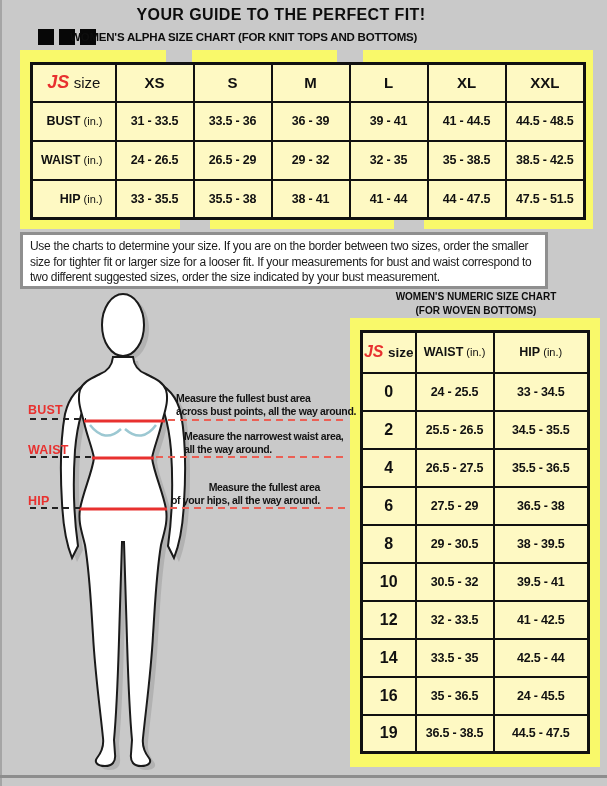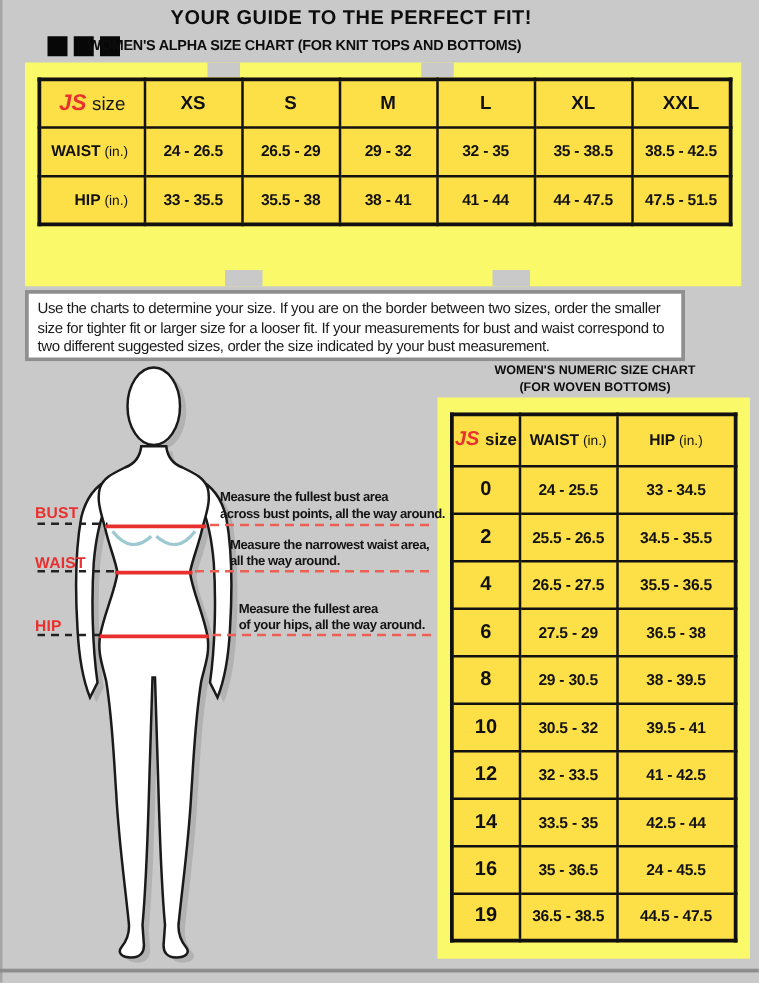--- a/index.html
+++ b/index.html
@@ -19,21 +19,21 @@
     position:absolute; left:70px; top:31px; width:400px; 
     font-size:11.5px; font-weight:bold; letter-spacing:-0.2px; color:#0d0d0d;
   }
   .alpha-yellow { position:absolute; left:20px; top:50px; width:573px; height:179px; background:#f9f96a; }
   .notch { position:absolute; background:#c9c9c9; }
   .notch-t1 { left:146px; top:0; width:26px; height:12px; }
   .notch-t2 { left:317px; top:0; width:26px; height:12px; }
   .notch-b1 { left:160px; bottom:0; width:30px; height:13px; }
   .notch-b2 { left:374px; bottom:0; width:30px; height:13px; }
 
-  table { border-collapse:collapse; table-layout:fixed; background:#fde047; }
+  table { border-collapse:collapse; table-layout:fixed; background:#fef9c3; }
   th,td { border:2px solid #111; padding:0; vertical-align:middle; }
   .alpha-table { position:absolute; left:30px; top:62px; width:553px; border:3px solid #111; }
   .alpha-table thead tr { height:38px; }
   .alpha-table tbody tr { height:39px; }
   .brand-cell { text-align:center; }
   .brand-js { color:#e8312f; font-weight:bold; font-style:italic; font-size:18px; }
   .brand-word { font-size:15px; font-weight:normal; color:#141414; }
   .col-h { font-size:15px; font-weight:bold; text-align:center; letter-spacing:0; }
   .row-h { text-align:right; padding-right:12px; font-size:12.5px; font-weight:bold; }
   .unit { font-weight:normal; font-size:11px; }
@@ -69,21 +69,21 @@
   .hip-dash-l { left:30px; top:507px; width:50px; }
   .dash-red { position:absolute; height:2px;
     background:repeating-linear-gradient(90deg,#ec5f54 0 7px,transparent 7px 12px); }
   .bust-dash-r { left:168px; top:419px; width:177px; }
   .waist-dash-r { left:156px; top:456px; width:189px; }
   .hip-dash-r { left:170px; top:507px; width:175px; }
   .m-note { position:absolute; font-weight:bold; font-size:10.5px; letter-spacing:-0.35px;
     color:#141414; line-height:13px; white-space:nowrap; }
   .bust-note { left:176px; top:392px; }
   .waist-note { left:184px; top:430px; }
-  .hip-note { left:191px; top:481px; }
+  .hip-note { left:171px; top:481px;text-align:right; }
 
   .left-edge { position:absolute; left:0; top:0; width:2px; height:786px; background:#a5a5a5; }
   .bottom-edge { position:absolute; left:0; top:775px; width:607px; height:3px; background:#8d8d8d; }
 </style>
 </head>
 <body>
 
 <div class="left-edge"></div>
 
 <div class="page-title">YOUR GUIDE TO THE PERFECT FIT!</div>
@@ -119,20 +119,29 @@
     <th class="col-h">XS</th>
         <th class="col-h">S</th>
         <th class="col-h">M</th>
         <th class="col-h">L</th>
         <th class="col-h">XL</th>
         <th class="col-h">XXL</th>
       </tr>
   </thead>
   <tbody>
       <tr>
+        <th class="row-h"><span>BUST</span><span class="unit"> (in.)</span></th>
+        <td class="val">31 - 33.5</td>
+        <td class="val">33.5 - 36</td>
+        <td class="val">36 - 39</td>
+        <td class="val">39 - 41</td>
+        <td class="val">41 - 44.5</td>
+        <td class="val">44.5 - 48.5</td>
+      </tr>
+      <tr>
         <th class="row-h"><span>WAIST</span><span class="unit"> (in.)</span></th>
         <td class="val">24 - 26.5</td>
         <td class="val">26.5 - 29</td>
         <td class="val">29 - 32</td>
         <td class="val">32 - 35</td>
         <td class="val">35 - 38.5</td>
         <td class="val">38.5 - 42.5</td>
       </tr>
       <tr>
         <th class="row-h"><span>HIP</span><span class="unit"> (in.)</span></th>

